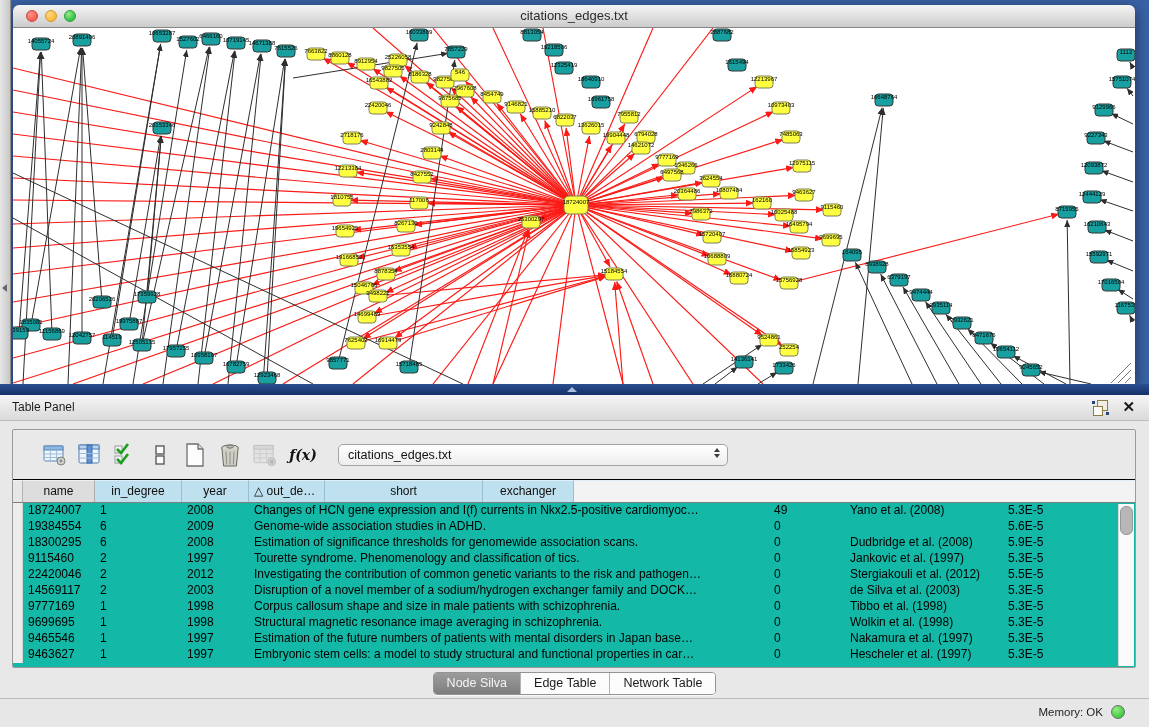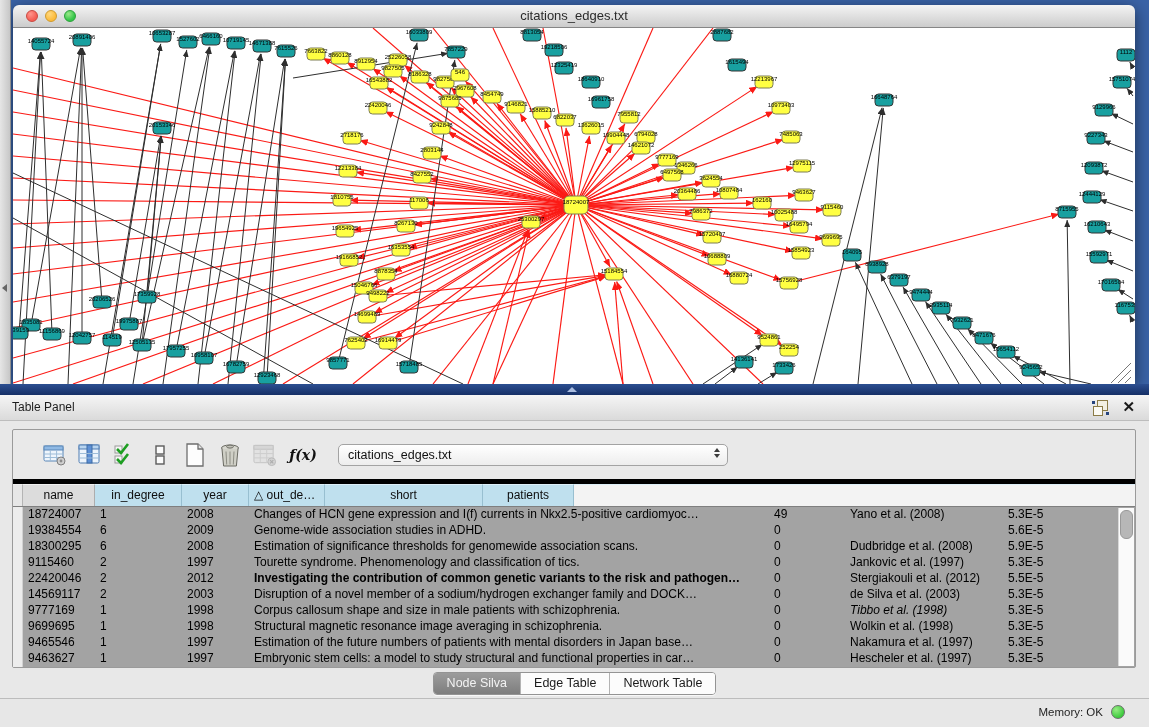--- a/index.html
+++ b/index.html
@@ -48,21 +48,21 @@
   .tbtn{width:27px;height:27px;border:none;background:transparent;padding:1px;display:flex;
       align-items:center;justify-content:center;}
   .tbtn svg{display:block;}
   .fx{font-family:"DejaVu Serif",serif;font-style:italic;font-weight:bold;font-size:14px;color:#111;}
   .dropdown{position:relative;margin-left:10px;width:390px;height:22px;border:1px solid #a3a3a3;border-radius:5px;
       background:linear-gradient(#ffffff,#ededed);box-sizing:border-box;font-size:12.5px;line-height:20px;
       padding-left:9px;color:#111;}
   .dd-arrows{position:absolute;right:7px;top:3px;display:flex;flex-direction:column;align-items:center;gap:2px;}
   .dd-up{width:0;height:0;border-left:3.5px solid transparent;border-right:3.5px solid transparent;border-bottom:4.5px solid #3c3c3c;}
   .dd-down{width:0;height:0;border-left:3.5px solid transparent;border-right:3.5px solid transparent;border-top:4.5px solid #3c3c3c;}
-  .table-wrap{position:absolute;left:0;right:0;top:49px;bottom:0;background:#a3a3a3;border-top:5px solid #000000;}
+  .table-wrap{position:absolute;left:0;right:0;top:49px;bottom:0;background:#14b8a6;border-top:1px solid #000000;}
   .thead{display:flex;height:23px;background:#bfe0ee;border-bottom:1px solid #7f7f7f;box-sizing:border-box;}
   .th{box-sizing:border-box;border-right:1px solid #98bfd0;border-top:1px solid #ddeff8;text-align:center;
       font-size:12px;line-height:21px;color:#0e0e0e;overflow:hidden;white-space:nowrap;flex:none;}
   .th.gutter{width:10px;background:#e7e7e7;border-right:1px solid #b4b4b4;border-top:1px solid #f0f0f0;}
   .th.sel{background:#dcdcdc;border-right:1px solid #adadad;border-top:1px solid #efefef;}
   .th.sorted{text-align:left;padding-left:5px;}
   .th.filler{flex:1;background:#f3f3f3;border-right:none;}
   .tbody{position:absolute;left:0;right:0;top:23px;bottom:0;overflow:hidden;}
   .tr{display:flex;height:16px;line-height:15px;font-size:12px;}
   .td{box-sizing:border-box;padding-left:5px;white-space:nowrap;overflow:hidden;color:#000;flex:none;}
@@ -851,21 +851,21 @@
     </div>
 
     <div class="table-wrap">
       <div class="thead" id="thead">
           <div class="th gutter"></div>
           <div class="th sel" style="width: 72px;">name</div>
           <div class="th" style="width: 87px;">in_degree</div>
           <div class="th" style="width: 67px;">year</div>
           <div class="th sorted" style="width: 76px;">△ out_de…</div>
           <div class="th" style="width: 158px;">short</div>
-          <div class="th" style="width: 91px;">patients</div>
+          <div class="th" style="width: 91px;">exchanger</div>
           <div class="th filler"></div>
         </div>
       <div class="tbody" id="tbody">
           <div class="tr">
             <div class="td gutter"></div>
             <div class="td" style="width: 72px;">18724007</div>
             <div class="td" style="width: 87px;">1</div>
             <div class="td" style="width: 67px;">2008</div>
             <div class="td" style="width: 520px;">Changes of HCN gene expression and I(f) currents in Nkx2.5-positive cardiomyoc…</div>
             <div class="td" style="width: 76px;">49</div>
@@ -900,21 +900,21 @@
             <div class="td" style="width: 520px;">Tourette syndrome. Phenomenology and classification of tics.</div>
             <div class="td" style="width: 76px;">0</div>
             <div class="td" style="width: 158px;">Jankovic et al. (1997)</div>
             <div class="td" style="width: 91px;">5.3E-5</div>
           </div>
           <div class="tr">
             <div class="td gutter"></div>
             <div class="td" style="width: 72px;">22420046</div>
             <div class="td" style="width: 87px;">2</div>
             <div class="td" style="width: 67px;">2012</div>
-            <div class="td" style="width: 520px; font-weight: bold;">Investigating the contribution of common genetic variants to the risk and pathogen…</div>
+            <div class="td" style="width: 520px;">Investigating the contribution of common genetic variants to the risk and pathogen…</div>
             <div class="td" style="width: 76px;">0</div>
             <div class="td" style="width: 158px;">Stergiakouli et al. (2012)</div>
             <div class="td" style="width: 91px;">5.5E-5</div>
           </div>
           <div class="tr">
             <div class="td gutter"></div>
             <div class="td" style="width: 72px;">14569117</div>
             <div class="td" style="width: 87px;">2</div>
             <div class="td" style="width: 67px;">2003</div>
             <div class="td" style="width: 520px;">Disruption of a novel member of a sodium/hydrogen exchanger family and DOCK…</div>
@@ -922,21 +922,21 @@
             <div class="td" style="width: 158px;">de Silva et al. (2003)</div>
             <div class="td" style="width: 91px;">5.3E-5</div>
           </div>
           <div class="tr">
             <div class="td gutter"></div>
             <div class="td" style="width: 72px;">9777169</div>
             <div class="td" style="width: 87px;">1</div>
             <div class="td" style="width: 67px;">1998</div>
             <div class="td" style="width: 520px;">Corpus callosum shape and size in male patients with schizophrenia.</div>
             <div class="td" style="width: 76px;">0</div>
-            <div class="td" style="width: 158px; font-style: italic;">Tibbo et al. (1998)</div>
+            <div class="td" style="width: 158px;">Tibbo et al. (1998)</div>
             <div class="td" style="width: 91px;">5.3E-5</div>
           </div>
           <div class="tr">
             <div class="td gutter"></div>
             <div class="td" style="width: 72px;">9699695</div>
             <div class="td" style="width: 87px;">1</div>
             <div class="td" style="width: 67px;">1998</div>
             <div class="td" style="width: 520px;">Structural magnetic resonance image averaging in schizophrenia.</div>
             <div class="td" style="width: 76px;">0</div>
             <div class="td" style="width: 158px;">Wolkin et al. (1998)</div>

